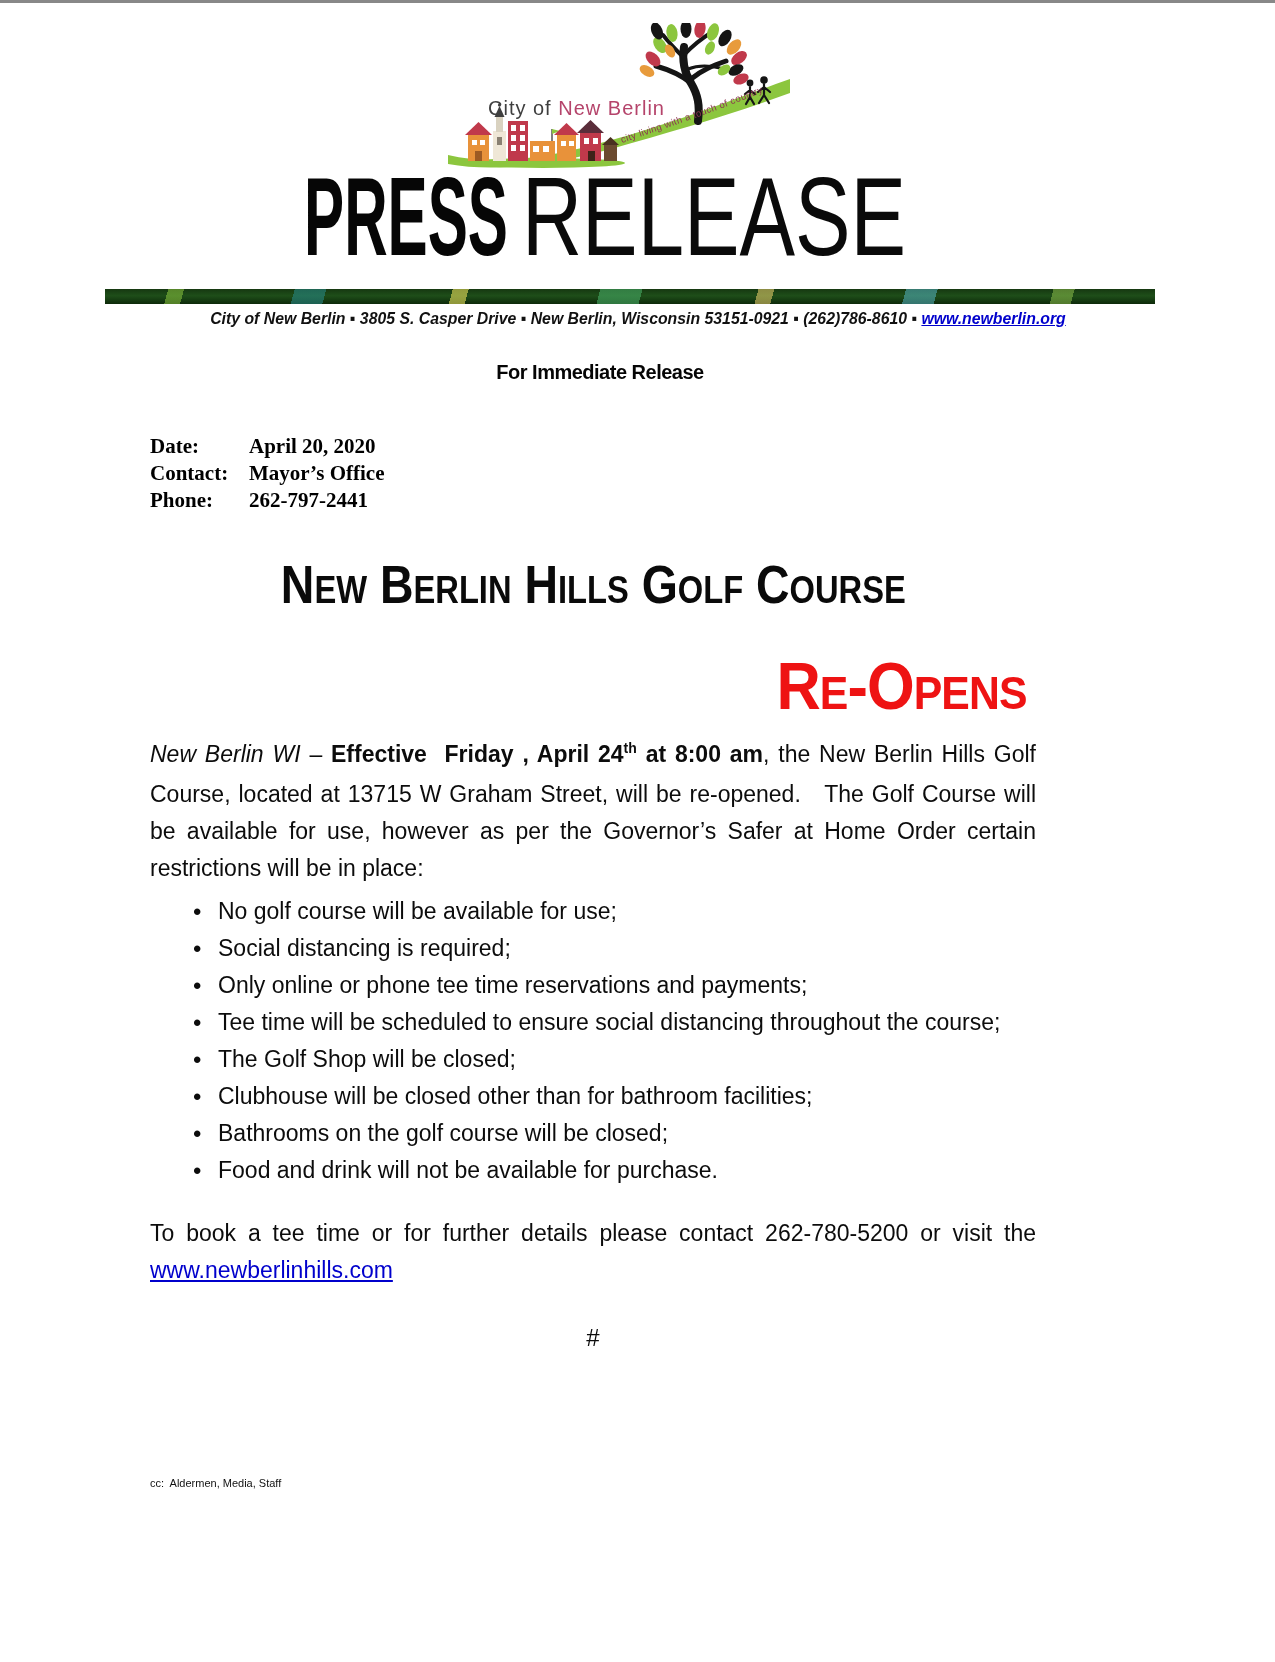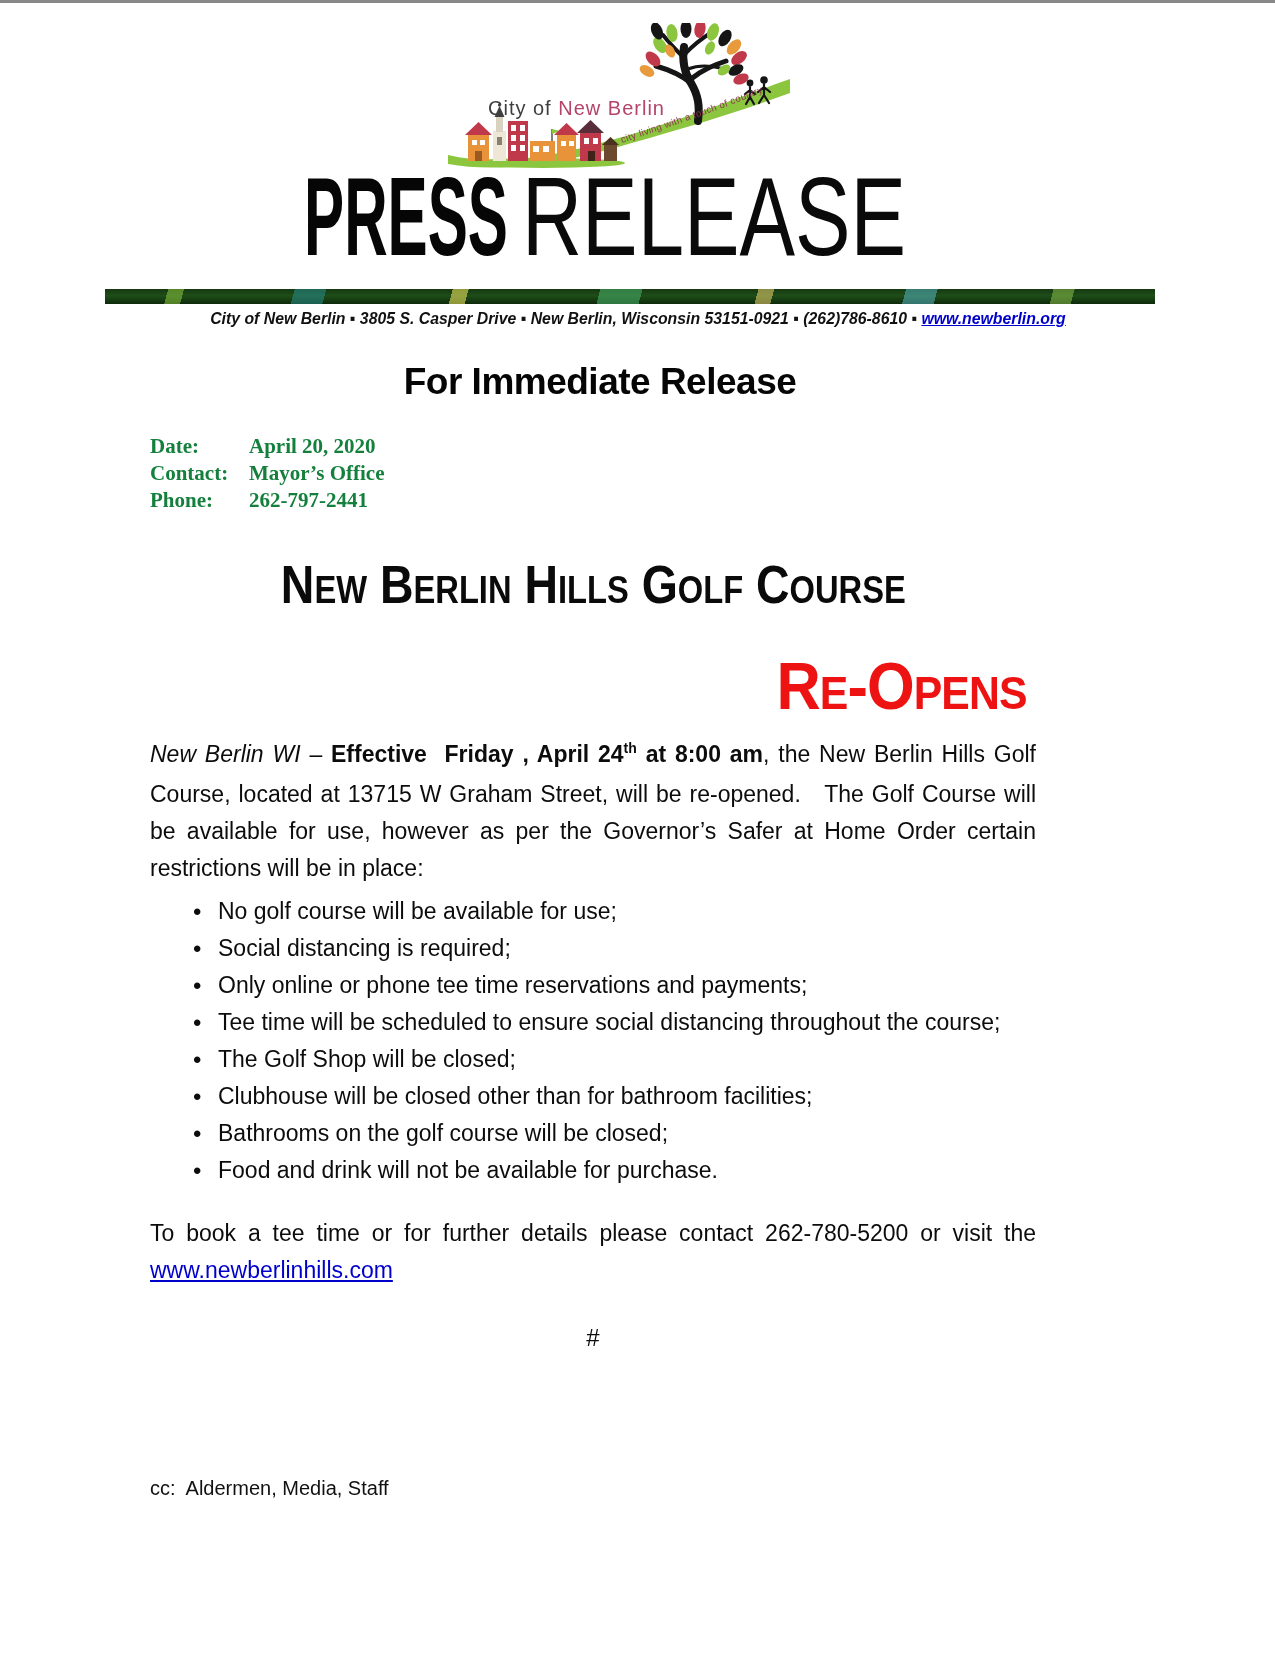--- a/index.html
+++ b/index.html
@@ -32,25 +32,25 @@
   
   .addr{position:absolute;left:38px;top:306px;width:1200px;text-align:center;}
   .addr-inner{
     display:inline-block;transform:scaleX(.93);transform-origin:center;
     font-family:"Liberation Sans",sans-serif;font-style:italic;font-weight:bold;font-size:17px;color:#111;
   }
   .addr a{color:#0000cc;text-decoration:underline;cursor:pointer;}
 
   
   .fir{position:absolute;left:0;top:358px;width:1200px;text-align:center;
-       font-weight:bold;font-size:37px;letter-spacing:-0.5px;color:#050505;}
+       font-weight:bold;font-size:20px;letter-spacing:-0.5px;color:#050505;}
 
   
   .info{position:absolute;left:150px;top:430px;font-family:"Liberation Serif",serif;
-        font-weight:bold;font-size:21px;line-height:27px;color:#15803d;}
+        font-weight:bold;font-size:21px;line-height:27px;color:#000000;}
   .info .row{display:flex;}
   .info .label{width:99px;}
 
   
   .title1{position:absolute;left:150px;top:550px;width:886px;text-align:center;}
   .title1 .t{display:inline-block;font-weight:bold;font-size:54px;font-variant:small-caps;
              transform:scaleX(.86);transform-origin:center;color:#0a0a0a;white-space:nowrap;}
   .title2{position:absolute;left:150px;top:645px;width:886px;text-align:right;}
   .title2 .t{display:inline-block;font-weight:bold;font-size:66px;font-variant:small-caps;
              letter-spacing:-1px;transform:scaleX(.93);transform-origin:center;color:#ee1313;white-space:nowrap;}
@@ -62,21 +62,21 @@
   .content b{font-weight:bold;}
   .supth{font-weight:bold;font-size:14px;position:relative;top:-9px;}
   ul.bullets{margin:6px 0 0 0;padding:0;list-style:none;}
   ul.bullets li{position:relative;padding-left:68px;text-align:justify;}
   ul.bullets li::before{content:"\2022";position:absolute;left:43px;top:0;font-size:24px;color:#0c0c0c;}
   .closing{margin-top:26px;}
   .closing a{color:#0000cc;text-decoration:underline;cursor:pointer;}
   .hash{margin-top:30px;text-align:center;font-size:24px;}
 
   
-  .cc{position:absolute;left:150px;top:1474px;font-size:20px;color:#111;}
+  .cc{position:absolute;left:150px;top:1474px;font-size:11px;color:#111;}
 </style>
 </head>
 <body>
 
 <div class="page">
 
   <div class="logo">
     <svg width="345" height="150" viewBox="0 0 345 150">
 
       <path d="M0,132 C45,143 100,135 160,118 C225,100 275,80 342,56 L342,70 C282,92 226,108 163,126 C100,143 45,149 0,141 Z" fill="#8cc63e"></path>

